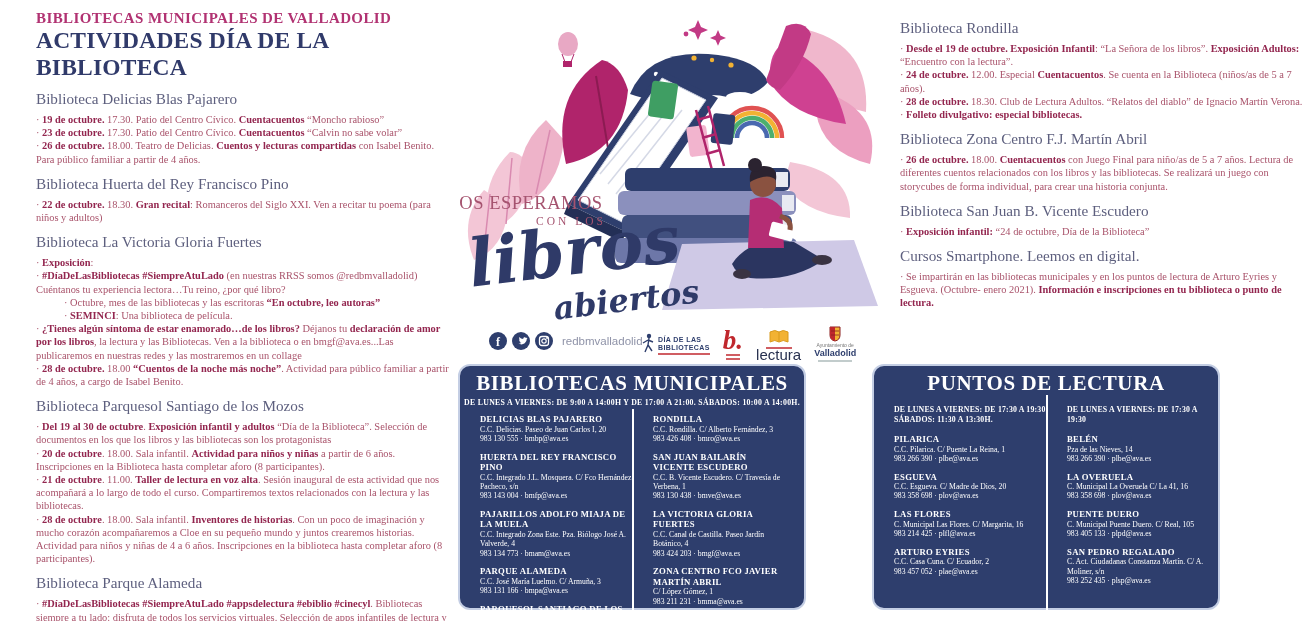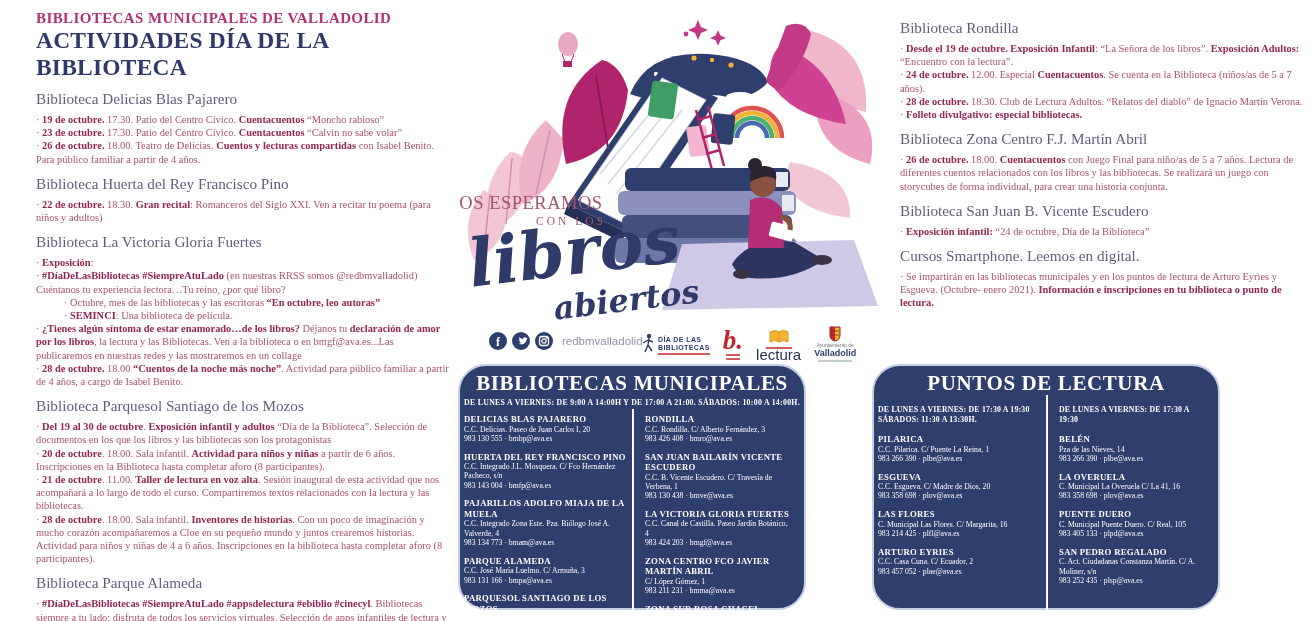--- a/index.html
+++ b/index.html
@@ -35,26 +35,26 @@
   .logo-block { display:flex; flex-direction:column; align-items:center; }
   .logo-dia-text { font-size:7px; font-weight:bold; color:#2e3e6d; line-height:7.5px; letter-spacing:.4px; font-family:"Liberation Sans", sans-serif;}
   .red-bar { background:#c0272d; height:2px; width:100%; margin-top:2px; opacity:.75;}
   .gray-bar { background:#9aa; height:2px; width:80%; margin-top:2px; opacity:.6;}
   .logo-b-text { font-size:27px; font-style:italic; font-weight:bold; color:#c0272d; line-height:24px;}
   .logo-lectura-word { font-size:15px; color:#27304f; font-family:"Liberation Sans", sans-serif; line-height:11px;}
   .logo-vall-small { font-size:5px; color:#777; font-family:"Liberation Sans", sans-serif; line-height:6px;}
   .logo-vall-word { font-size:9px; font-weight:bold; color:#2e3e6d; font-family:"Liberation Sans", sans-serif; line-height:10px;}
   
   .navy-box { position:absolute; top:364px; width:348px; height:246px; background:#2e3e6d;
-              border-radius:28px; border:2px solid #c4cee4; color:#fff; z-index:2;}
+              border-radius:12px; border:2px solid #c4cee4; color:#fff; z-index:2;}
   #box-bm { left:458px; }
   #box-pl { left:872px; }
   .box-title { text-align:center; font-size:21px; font-weight:bold; letter-spacing:.6px; margin-top:6px; line-height:23px;}
   .box-hours-center { text-align:center; font-size:7.8px; font-weight:bold; letter-spacing:.3px; margin-top:3px;}
-  .box-cols { position:relative; display:flex; padding:7px 14px 0 4px; }
+  .box-cols { position:relative; display:flex; padding:7px 14px 0 20px; }
   .box-col { width:50%; }
   .box-col + .box-col { padding-left:18px; }
   .box-divider { position:absolute; left:50%; width:2px; background:#fff; }
   #box-bm .box-divider { top:2px; bottom:-158px; }
   #box-pl .box-divider { top:0; bottom:-168px; }
   .col-hours { font-size:7.8px; font-weight:bold; letter-spacing:.2px; line-height:9.5px; margin-bottom:10px;}
   .entry { margin-bottom:8.5px; }
   .entry-name { font-size:8.7px; font-weight:bold; letter-spacing:.3px; line-height:10.5px;}
   .entry-line { font-size:7.7px; line-height:9.3px; }
   

